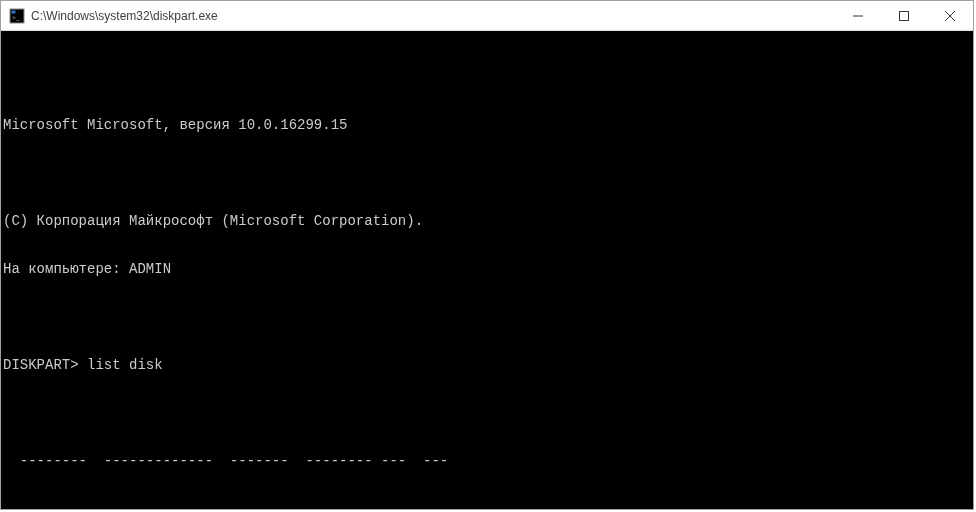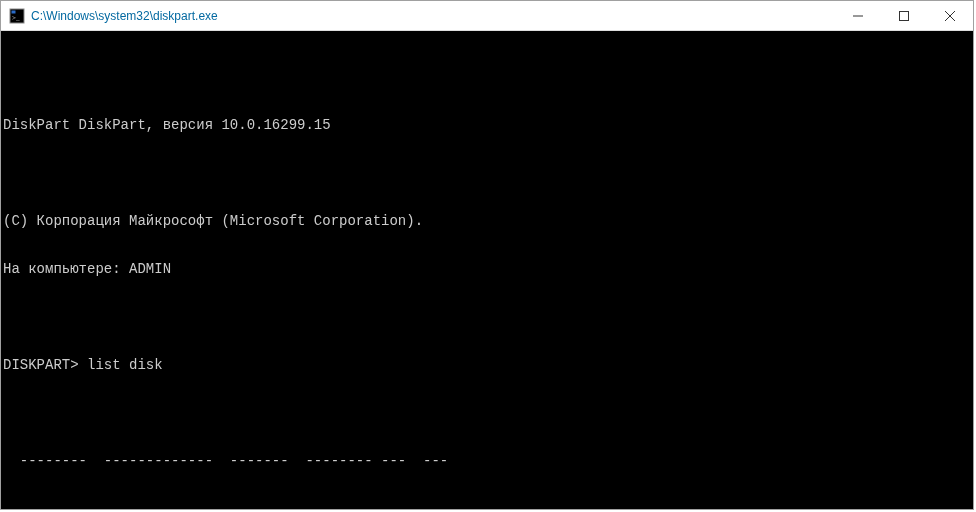--- a/index.html
+++ b/index.html
@@ -29,21 +29,21 @@
   .title-icon {
     width: 16px;
     height: 16px;
     margin: 0 6px 0 8px;
     display:inline-block;
   }
   .title-icon svg { display:block; }
   .title-text {
     flex: 0 0 auto;
     font-size: 12px;
-    color: #0369a1;
+    color: #404040;
   }
   .title-spacer { flex: 1; }
   .sysbtns { display:flex; height:100%; }
   .sysbtn {
     width: 46px;
     height: 100%;
     display:flex;
     align-items:center;
     justify-content:center;
     color:#444;
@@ -92,21 +92,21 @@
         <svg width="10" height="10">
             <line x1="0" y1="0" x2="10" y2="10"></line>
             <line x1="10" y1="0" x2="0" y2="10"></line>
           </svg>
       </div>
     </div>
   </div>
 
   <div class="console">
     <div class="line"></div>
-    <div class="line">DiskPart DiskPart, версия 10.0.16299.15</div>
+    <div class="line">Microsoft Microsoft, версия 10.0.16299.15</div>
     <div class="line"></div>
     <div class="line">(C) Корпорация Майкрософт (Microsoft Corporation).</div>
     <div class="line">На компьютере: ADMIN</div>
     <div class="line"></div>
     <div class="line"><span>DISKPART&gt; </span><span>list disk</span></div>
     <div class="line"></div>
     <div class="line">  --------  -------------  -------  -------- ---  ---</div>
     
     
     

